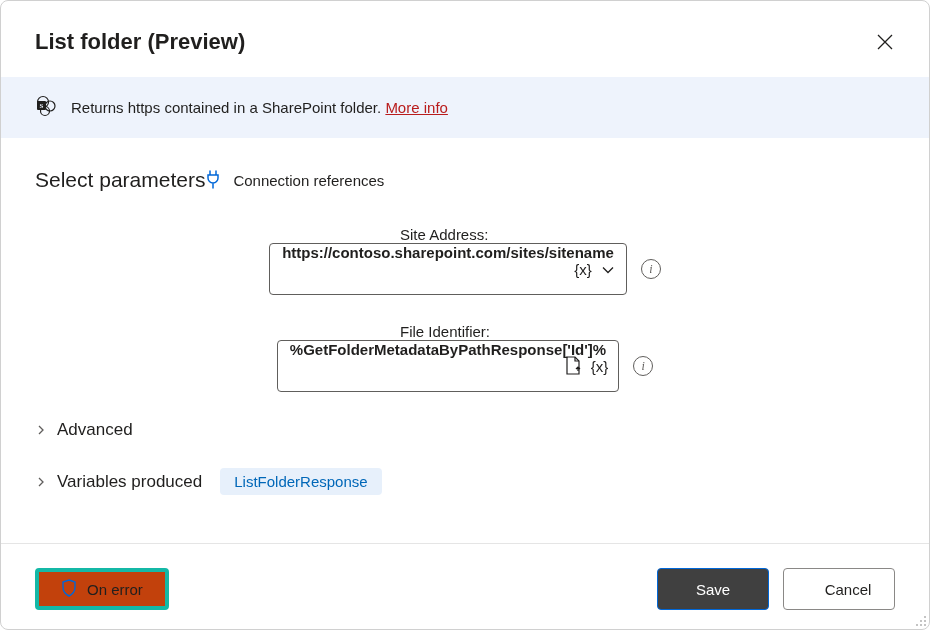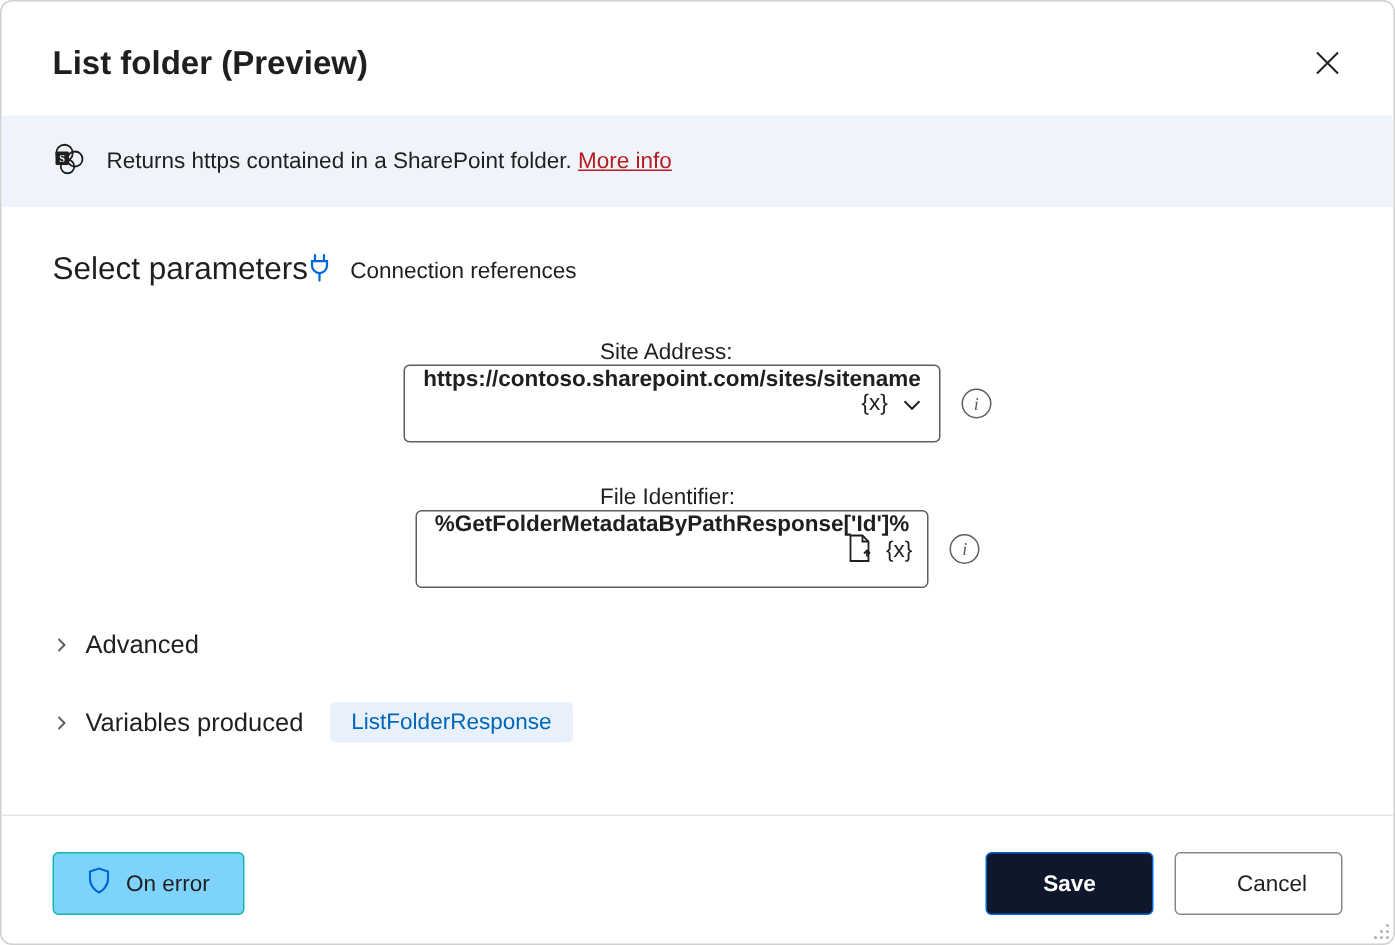--- a/index.html
+++ b/index.html
@@ -195,28 +195,28 @@
       justify-content: center;
       min-width: 112px;
     }
     .btn-default {
       background: #ffffff;
       border: 1px solid #8a8886;
       color: #201f1e;
       padding-left: 40px;
     }
     .btn-primary {
-      background: #0f172a;
+      background: #404040;
       border: 1px solid #0067d8;
       color: #ffffff;
-      font-weight: 700;
+      font-weight: 400;
     }
     .btn-onerror {
-      background: #7dd3fc;
-      border: 1px solid #14b8a6;
+      background: #c2410c;
+      border: 4px solid #14b8a6;
       color: #201f1e;
       gap: 10px;
       min-width: auto;
       justify-content: space-between;
     }
     .plug-icon {
       color: #0067d8;
     }
     .shield-icon {
       color: #0067d8;

